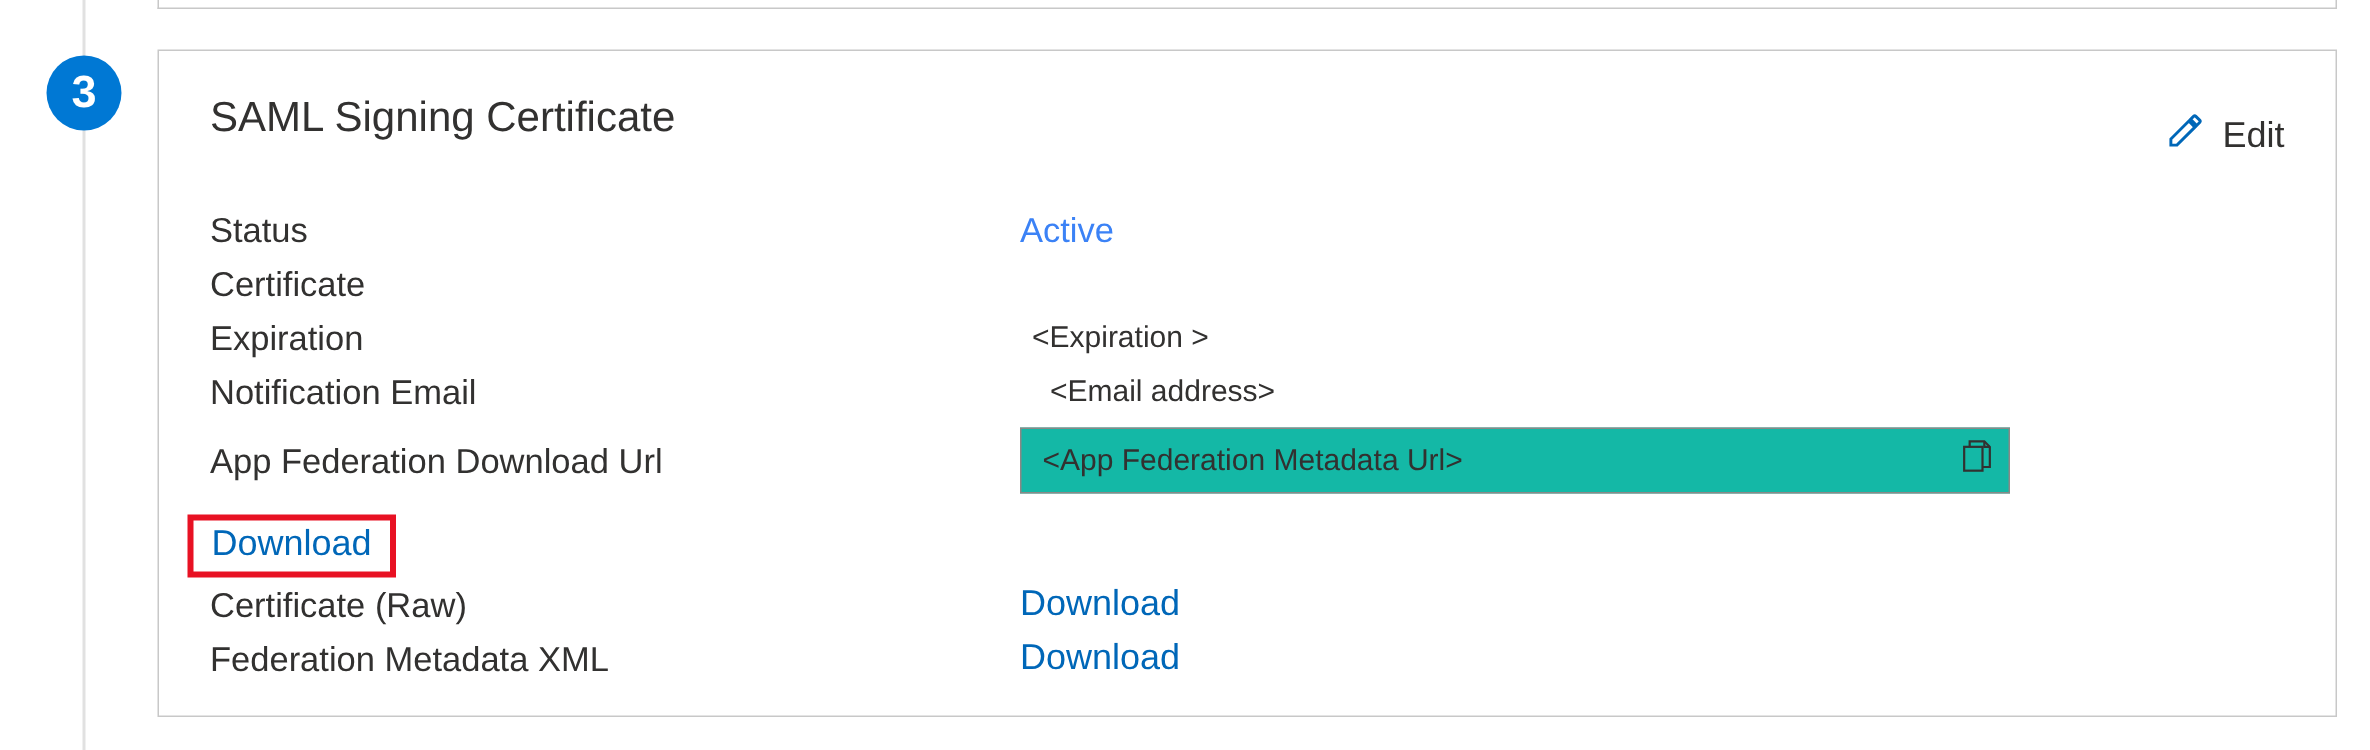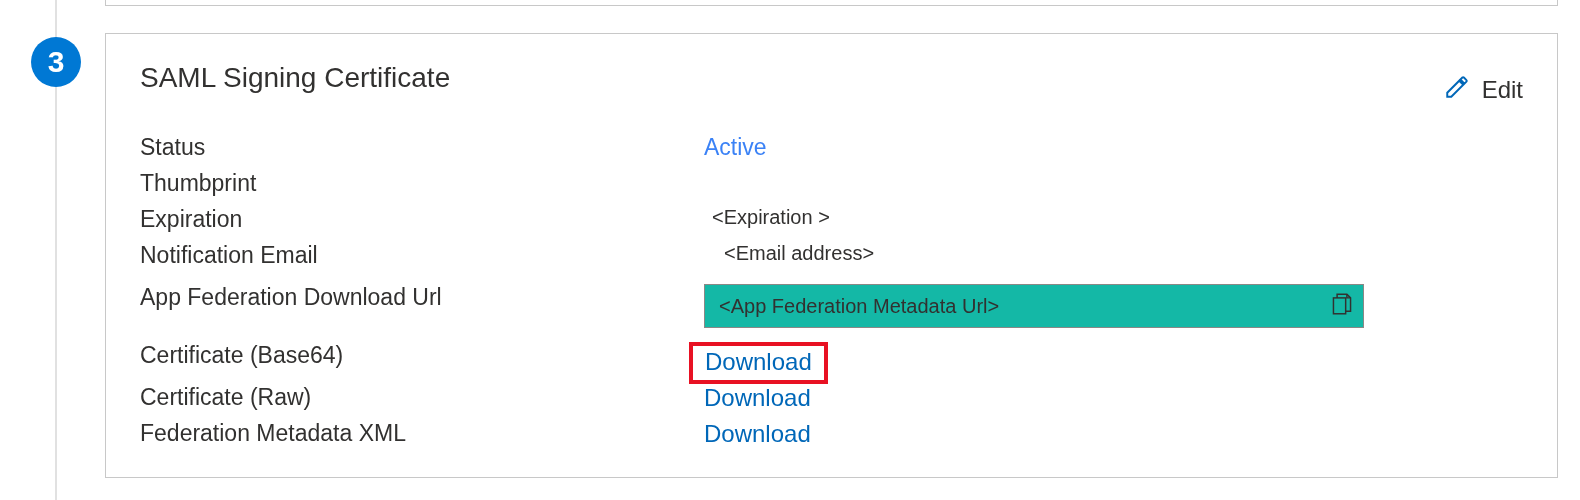--- a/index.html
+++ b/index.html
@@ -74,22 +74,22 @@
       font-size: 24px;
       color: #323130;
       margin-top: 12px;
     }
     .edit-btn svg { width: 26px; height: 26px; }
     .fields {
       margin-top: 28px;
     }
     .row {
       display: flex;
+      align-items: center;
       min-height: 36px;
-      gap: 24px;
     }
     .row.tall { min-height: 44px; }
     .label {
       width: 540px;
       font-size: 23px;
       color: #323130;
     }
     .value {
       font-size: 23px;
       color: #3b82f6;
@@ -161,21 +161,21 @@
   </div>
 
   <div class="fields">
 
     <div class="row">
       <div class="label">Status</div>
       <div class="value">Active</div>
     </div>
 
     <div class="row">
-      <div class="label">Thumbprint</div>
+      <div class="label">Certificate</div>
     </div>
 
     <div class="row">
       <div class="label">Expiration</div>
       <div class="value placeholder indent1">&lt;Expiration &gt;</div>
     </div>
 
     <div class="row">
       <div class="label">Notification Email</div>
       <div class="value placeholder indent2">&lt;Email address&gt;</div>
@@ -195,21 +195,20 @@
               <path d="M12 1 V4 H15"></path>
             </svg>
           </span>
         </span>
       </div>
     </div>
 
     <div class="gap-med"></div>
 
     <div class="row">
-      <div class="label">Certificate (Base64)</div>
       <span class="download-highlight">
         <span class="download-link">Download</span>
       </span>
     </div>
 
     <div class="row">
       <div class="label">Certificate (Raw)</div>
       <span class="download-link">Download</span>
     </div>
 

